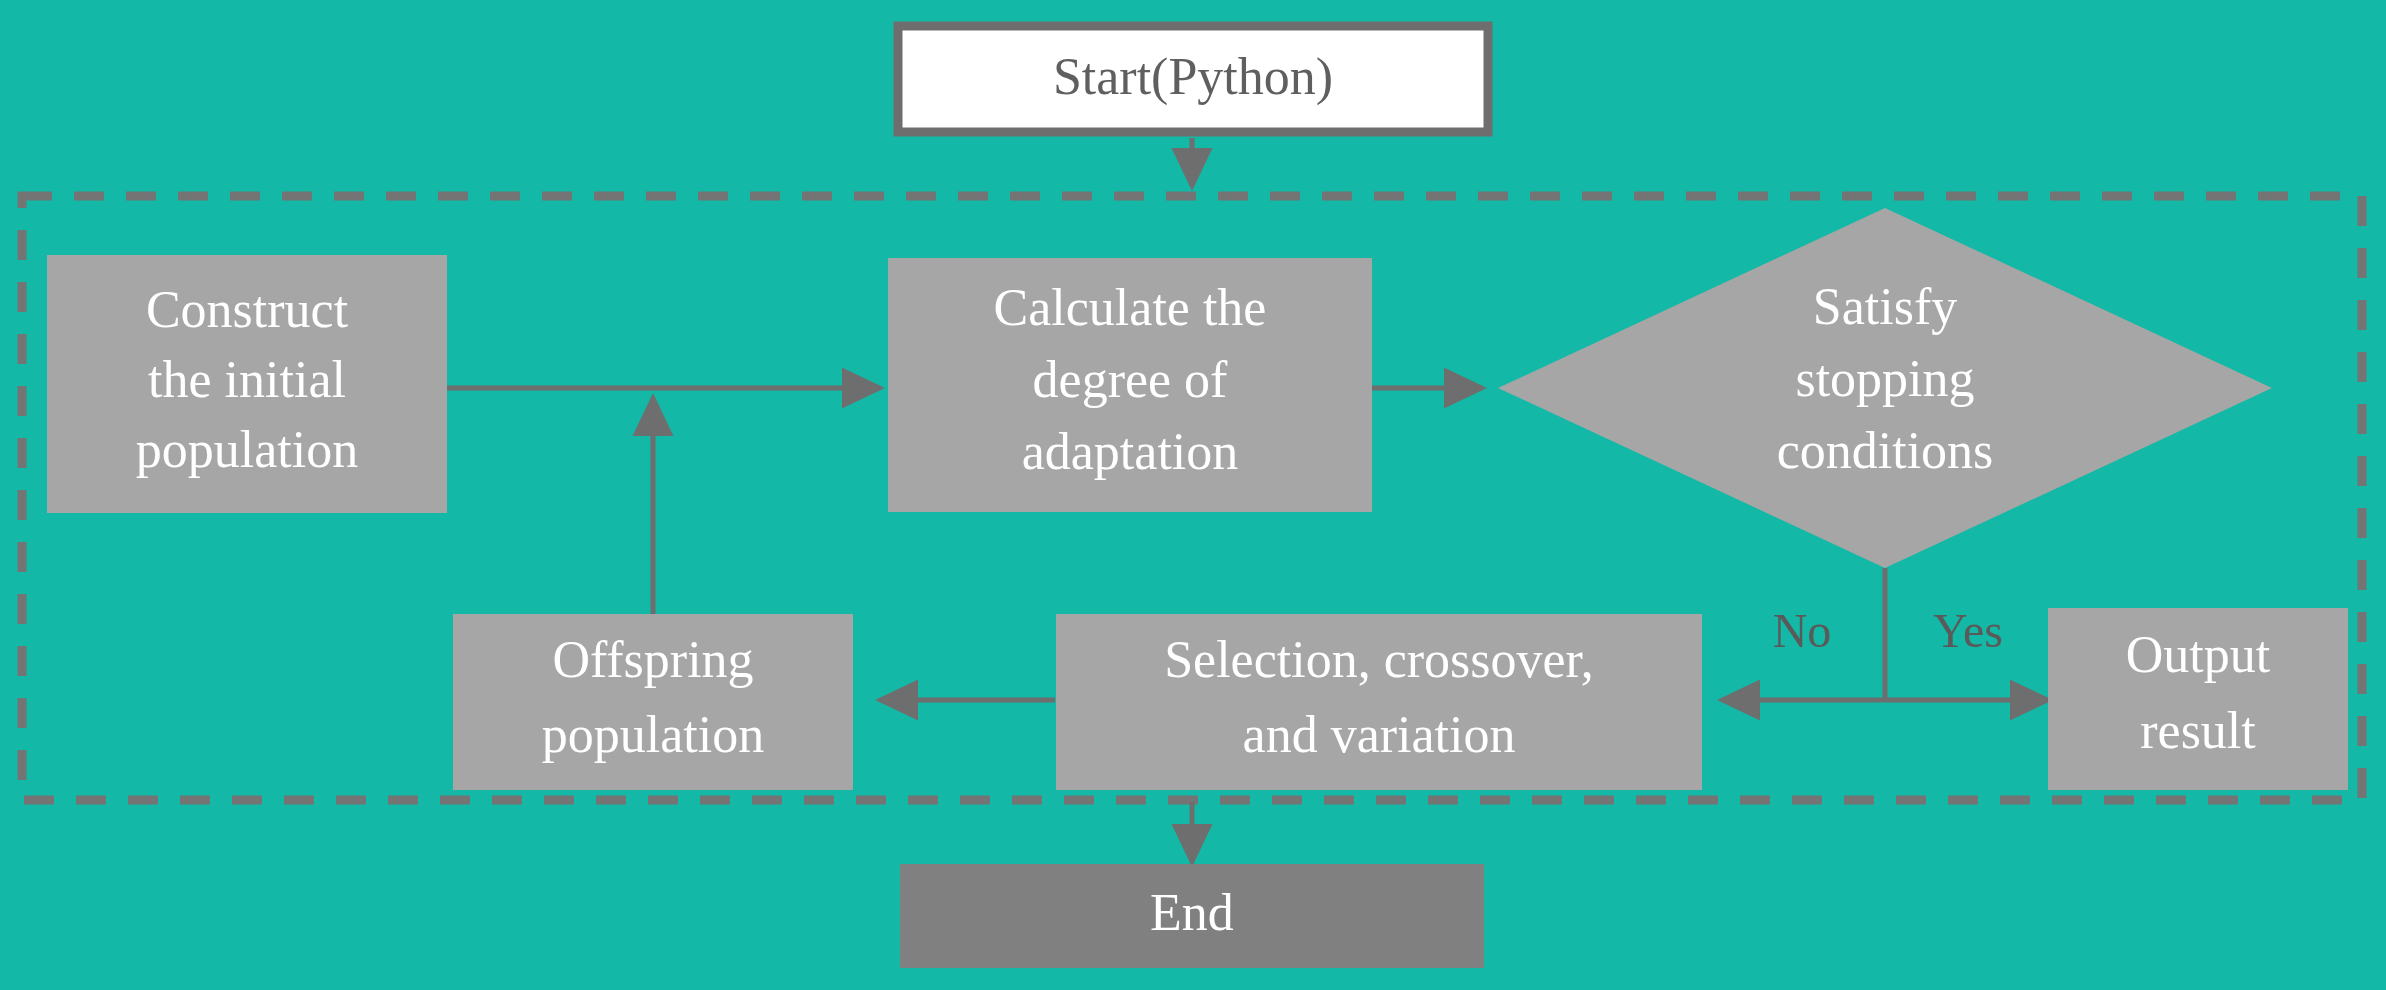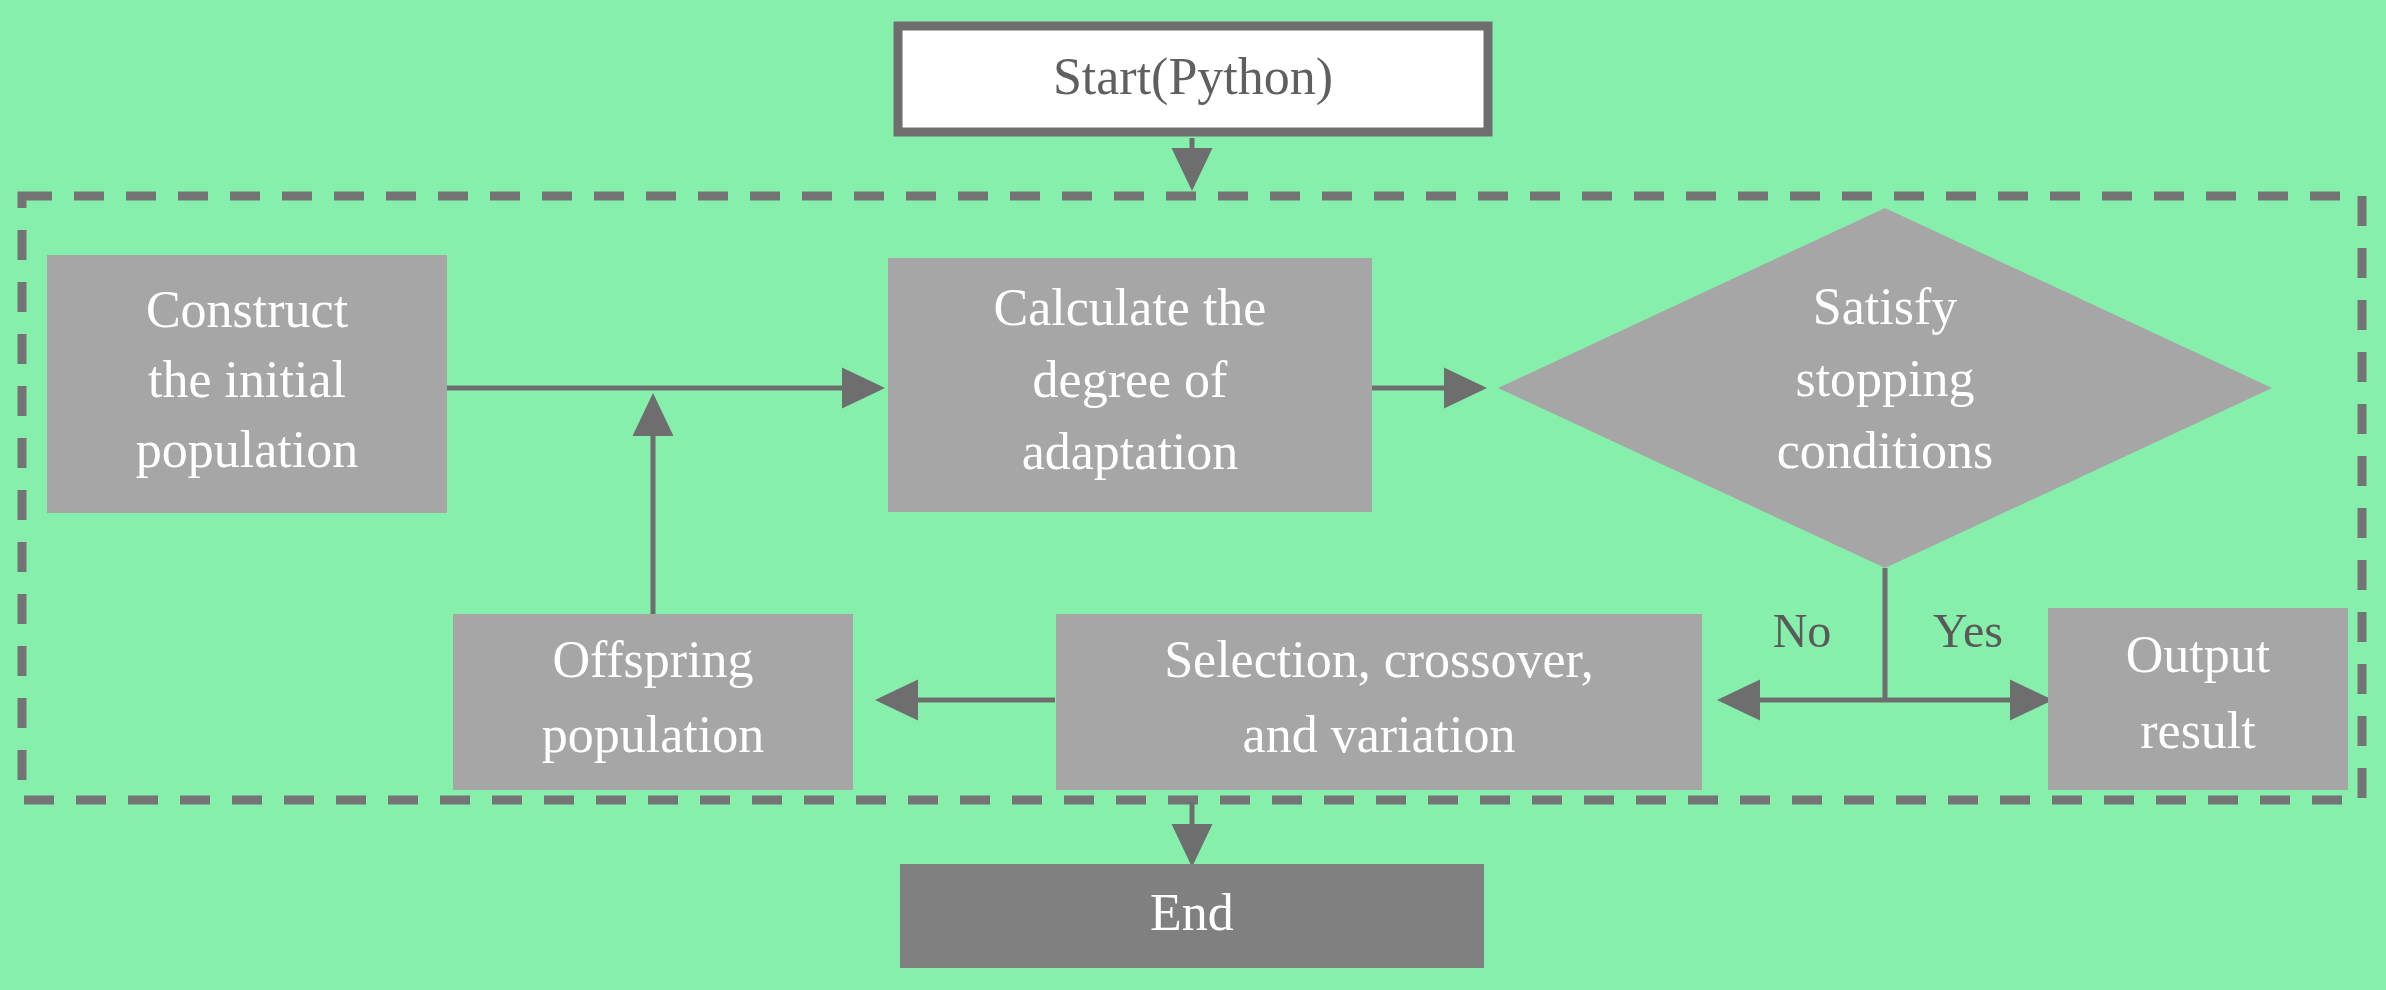--- a/index.html
+++ b/index.html
@@ -4,21 +4,21 @@
 <style>
   html, body {
     margin: 0;
     padding: 0;
     background: #ffffff;
   }
   #stage {
     position: relative;
     width: 2386px;
     height: 990px;
-    background: #86efac;
+    background: #14b8a6;
     overflow: hidden;
     font-family: "Liberation Serif", "DejaVu Serif", serif;
   }
   svg.flow {
     position: absolute;
     top: 0; left: 0;
     width: 2386px;
     height: 990px;
   }
   .node-label {

